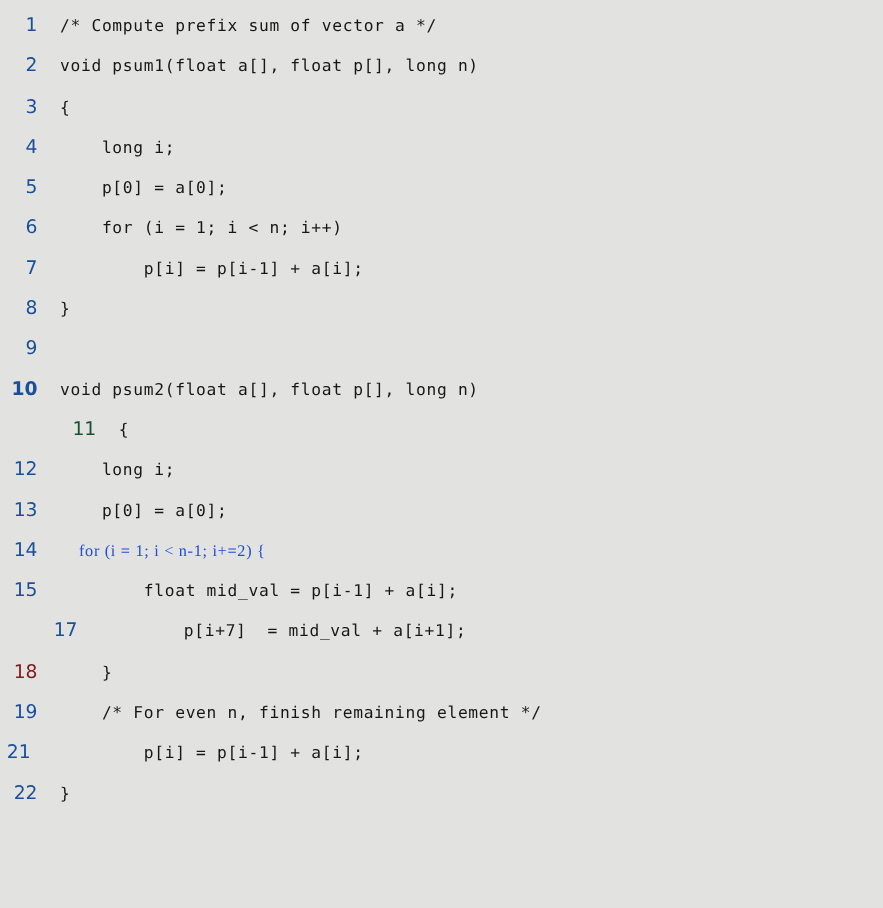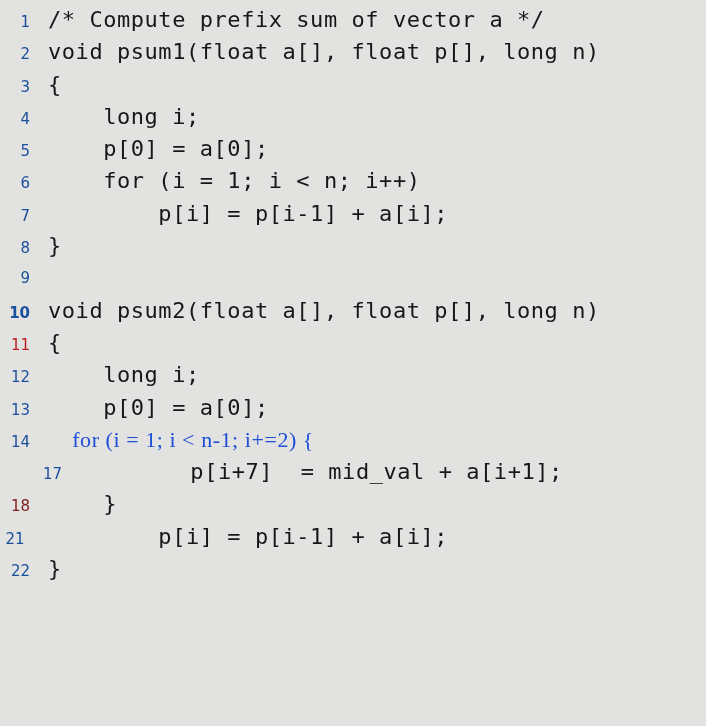--- a/index.html
+++ b/index.html
@@ -36,42 +36,44 @@
     font-family: "DejaVu Sans", sans-serif;
     font-size: 15px;
     line-height: 32.3px;
     user-select: none;
     flex: 0 0 30px;
   }
   .line-code {
     padding-left: 18px;
     color: #171717;
     font-family: "DejaVu Sans Mono", monospace;
-    font-size: 22px;
+    font-size: 13px;
     line-height: 32.3px;
     letter-spacing: 0.55px;
     white-space: pre;
     flex: 1 1 auto;
   }
 </style>
 </head>
 <body>
 
 <div id="listing" style="background: rgb(226, 226, 225);">
     <div class="code-line"><span class="line-no" style="color: rgb(26, 79, 156);">1</span><span class="line-code" style="color: rgb(23, 23, 23);">/* Compute prefix sum of vector a */</span></div>
     <div class="code-line"><span class="line-no" style="color: rgb(26, 79, 156);">2</span><span class="line-code" style="color: rgb(23, 23, 23);">void psum1(float a[], float p[], long n)</span></div>
     <div class="code-line"><span class="line-no" style="color: rgb(26, 79, 156);">3</span><span class="line-code" style="color: rgb(23, 23, 23);">{</span></div>
     <div class="code-line"><span class="line-no" style="color: rgb(26, 79, 156);">4</span><span class="line-code" style="color: rgb(23, 23, 23);">    long i;</span></div>
     <div class="code-line"><span class="line-no" style="color: rgb(26, 79, 156);">5</span><span class="line-code" style="color: rgb(23, 23, 23);">    p[0] = a[0];</span></div>
     <div class="code-line"><span class="line-no" style="color: rgb(26, 79, 156);">6</span><span class="line-code" style="color: rgb(23, 23, 23);">    for (i = 1; i &lt; n; i++)</span></div>
     <div class="code-line"><span class="line-no" style="color: rgb(26, 79, 156);">7</span><span class="line-code" style="color: rgb(23, 23, 23);">        p[i] = p[i-1] + a[i];</span></div>
     <div class="code-line"><span class="line-no" style="color: rgb(26, 79, 156);">8</span><span class="line-code" style="color: rgb(23, 23, 23);">}</span></div>
     <div class="code-line"><span class="line-no" style="color: rgb(26, 79, 156);">9</span><span class="line-code" style="color: rgb(23, 23, 23);"></span></div>
     <div class="code-line"><span class="line-no" style="color: rgb(26, 79, 156); font-weight: bold;">10</span><span class="line-code" style="color: rgb(23, 23, 23);">void psum2(float a[], float p[], long n)</span></div>
-    <div class="code-line"><span class="line-no" style="color: #b91c1c;">11</span><span class="line-code" style="color: rgb(23, 23, 23);">{</span></div>
+    <div class="code-line"><span class="line-no" style="color: #14532d; padding-left: 47px;">11</span><span class="line-code" style="color: rgb(23, 23, 23);">{</span></div>
     <div class="code-line"><span class="line-no" style="color: rgb(26, 79, 156);">12</span><span class="line-code" style="color: rgb(23, 23, 23);">    long i;</span></div>
     <div class="code-line"><span class="line-no" style="color: rgb(26, 79, 156);">13</span><span class="line-code" style="color: rgb(23, 23, 23);">    p[0] = a[0];</span></div>
     <div class="code-line"><span class="line-no" style="color: rgb(26, 79, 156);">14</span><span class="line-code" style="color: #1d4ed8; font-family: Liberation Serif, serif;">    for (i = 1; i &lt; n-1; i+=2) {</span></div>
+    <div class="code-line"><span class="line-no" style="color: rgb(26, 79, 156);">15</span><span class="line-code" style="color: rgb(23, 23, 23);">        float mid_val = p[i-1] + a[i];</span></div>
     <div class="code-line"><span class="line-no" style="color: rgb(26, 79, 156); padding-left: 32px;">17</span><span class="line-code" style="color: rgb(23, 23, 23);">        p[i+7]  = mid_val + a[i+1];</span></div>
     <div class="code-line"><span class="line-no" style="color: #7f1d1d;">18</span><span class="line-code" style="color: rgb(23, 23, 23);">    }</span></div>
+    <div class="code-line"><span class="line-no" style="color: rgb(26, 79, 156);">19</span><span class="line-code" style="color: rgb(23, 23, 23);">    /* For even n, finish remaining element */</span></div>
     <div class="code-line"><span class="line-no" style="color: rgb(26, 79, 156); text-align: center;">21</span><span class="line-code" style="color: rgb(23, 23, 23);">        p[i] = p[i-1] + a[i];</span></div>
     <div class="code-line"><span class="line-no" style="color: rgb(26, 79, 156);">22</span><span class="line-code" style="color: rgb(23, 23, 23);">}</span></div>
   </div>
 
 </body></html>

